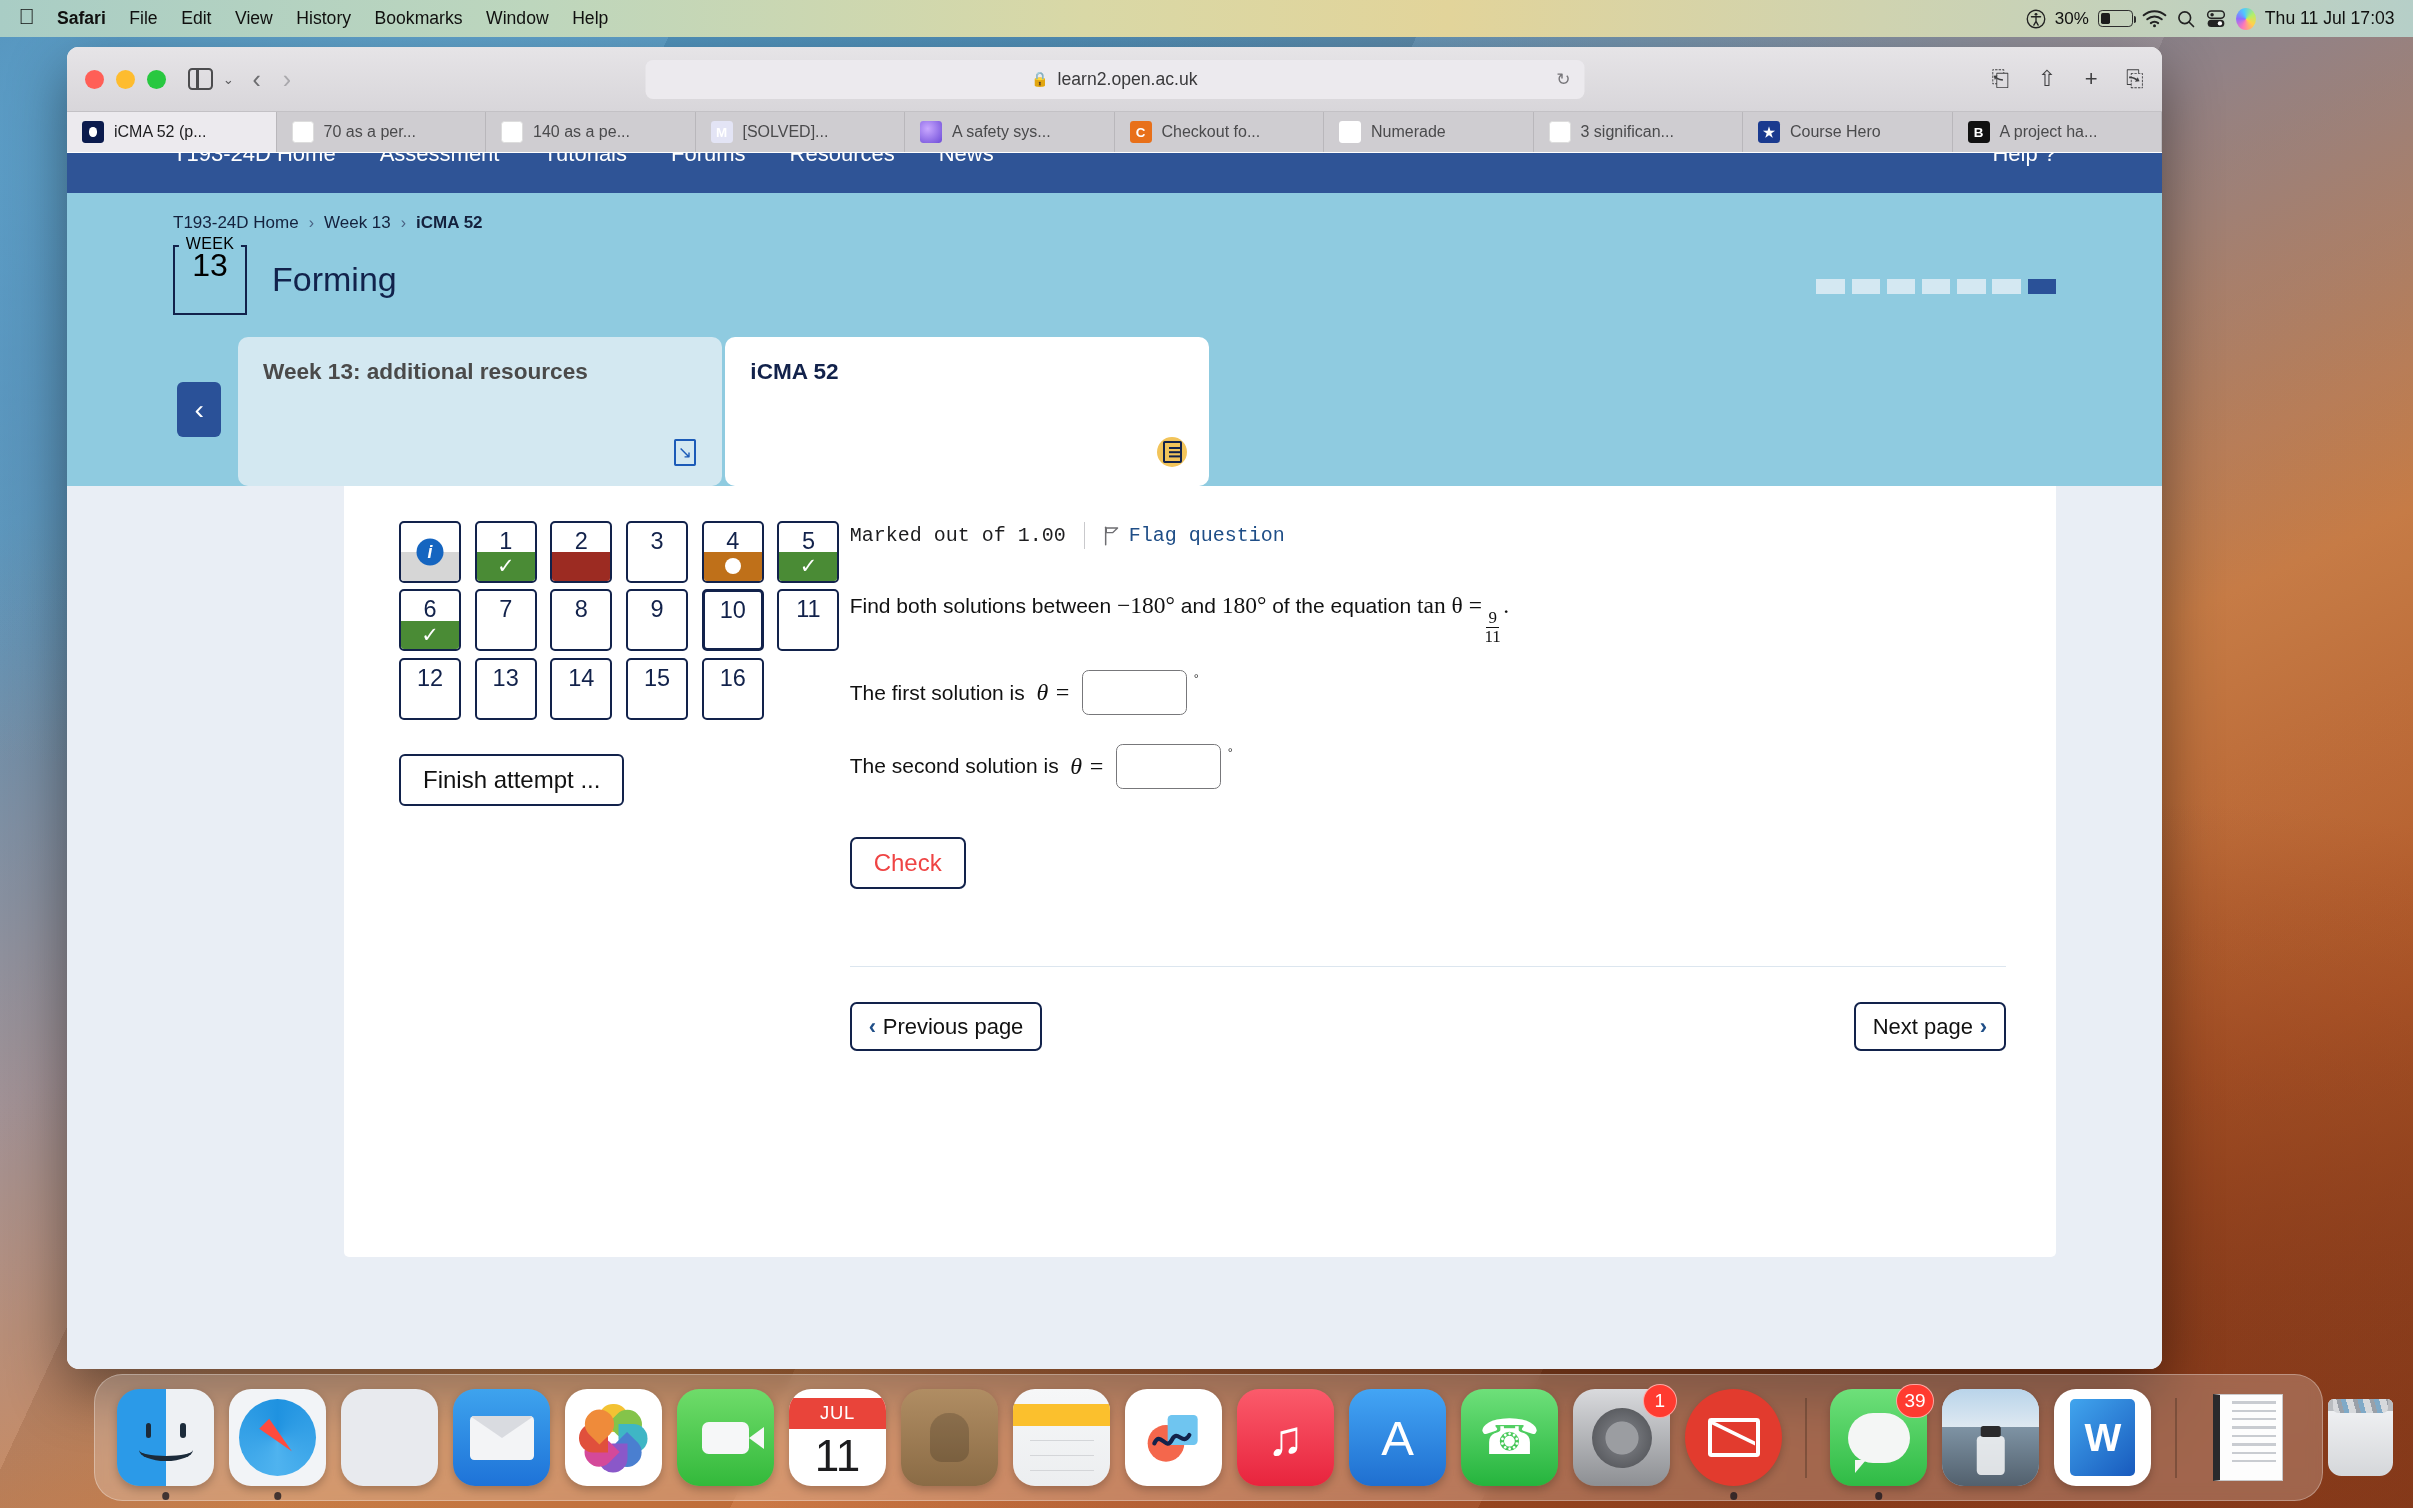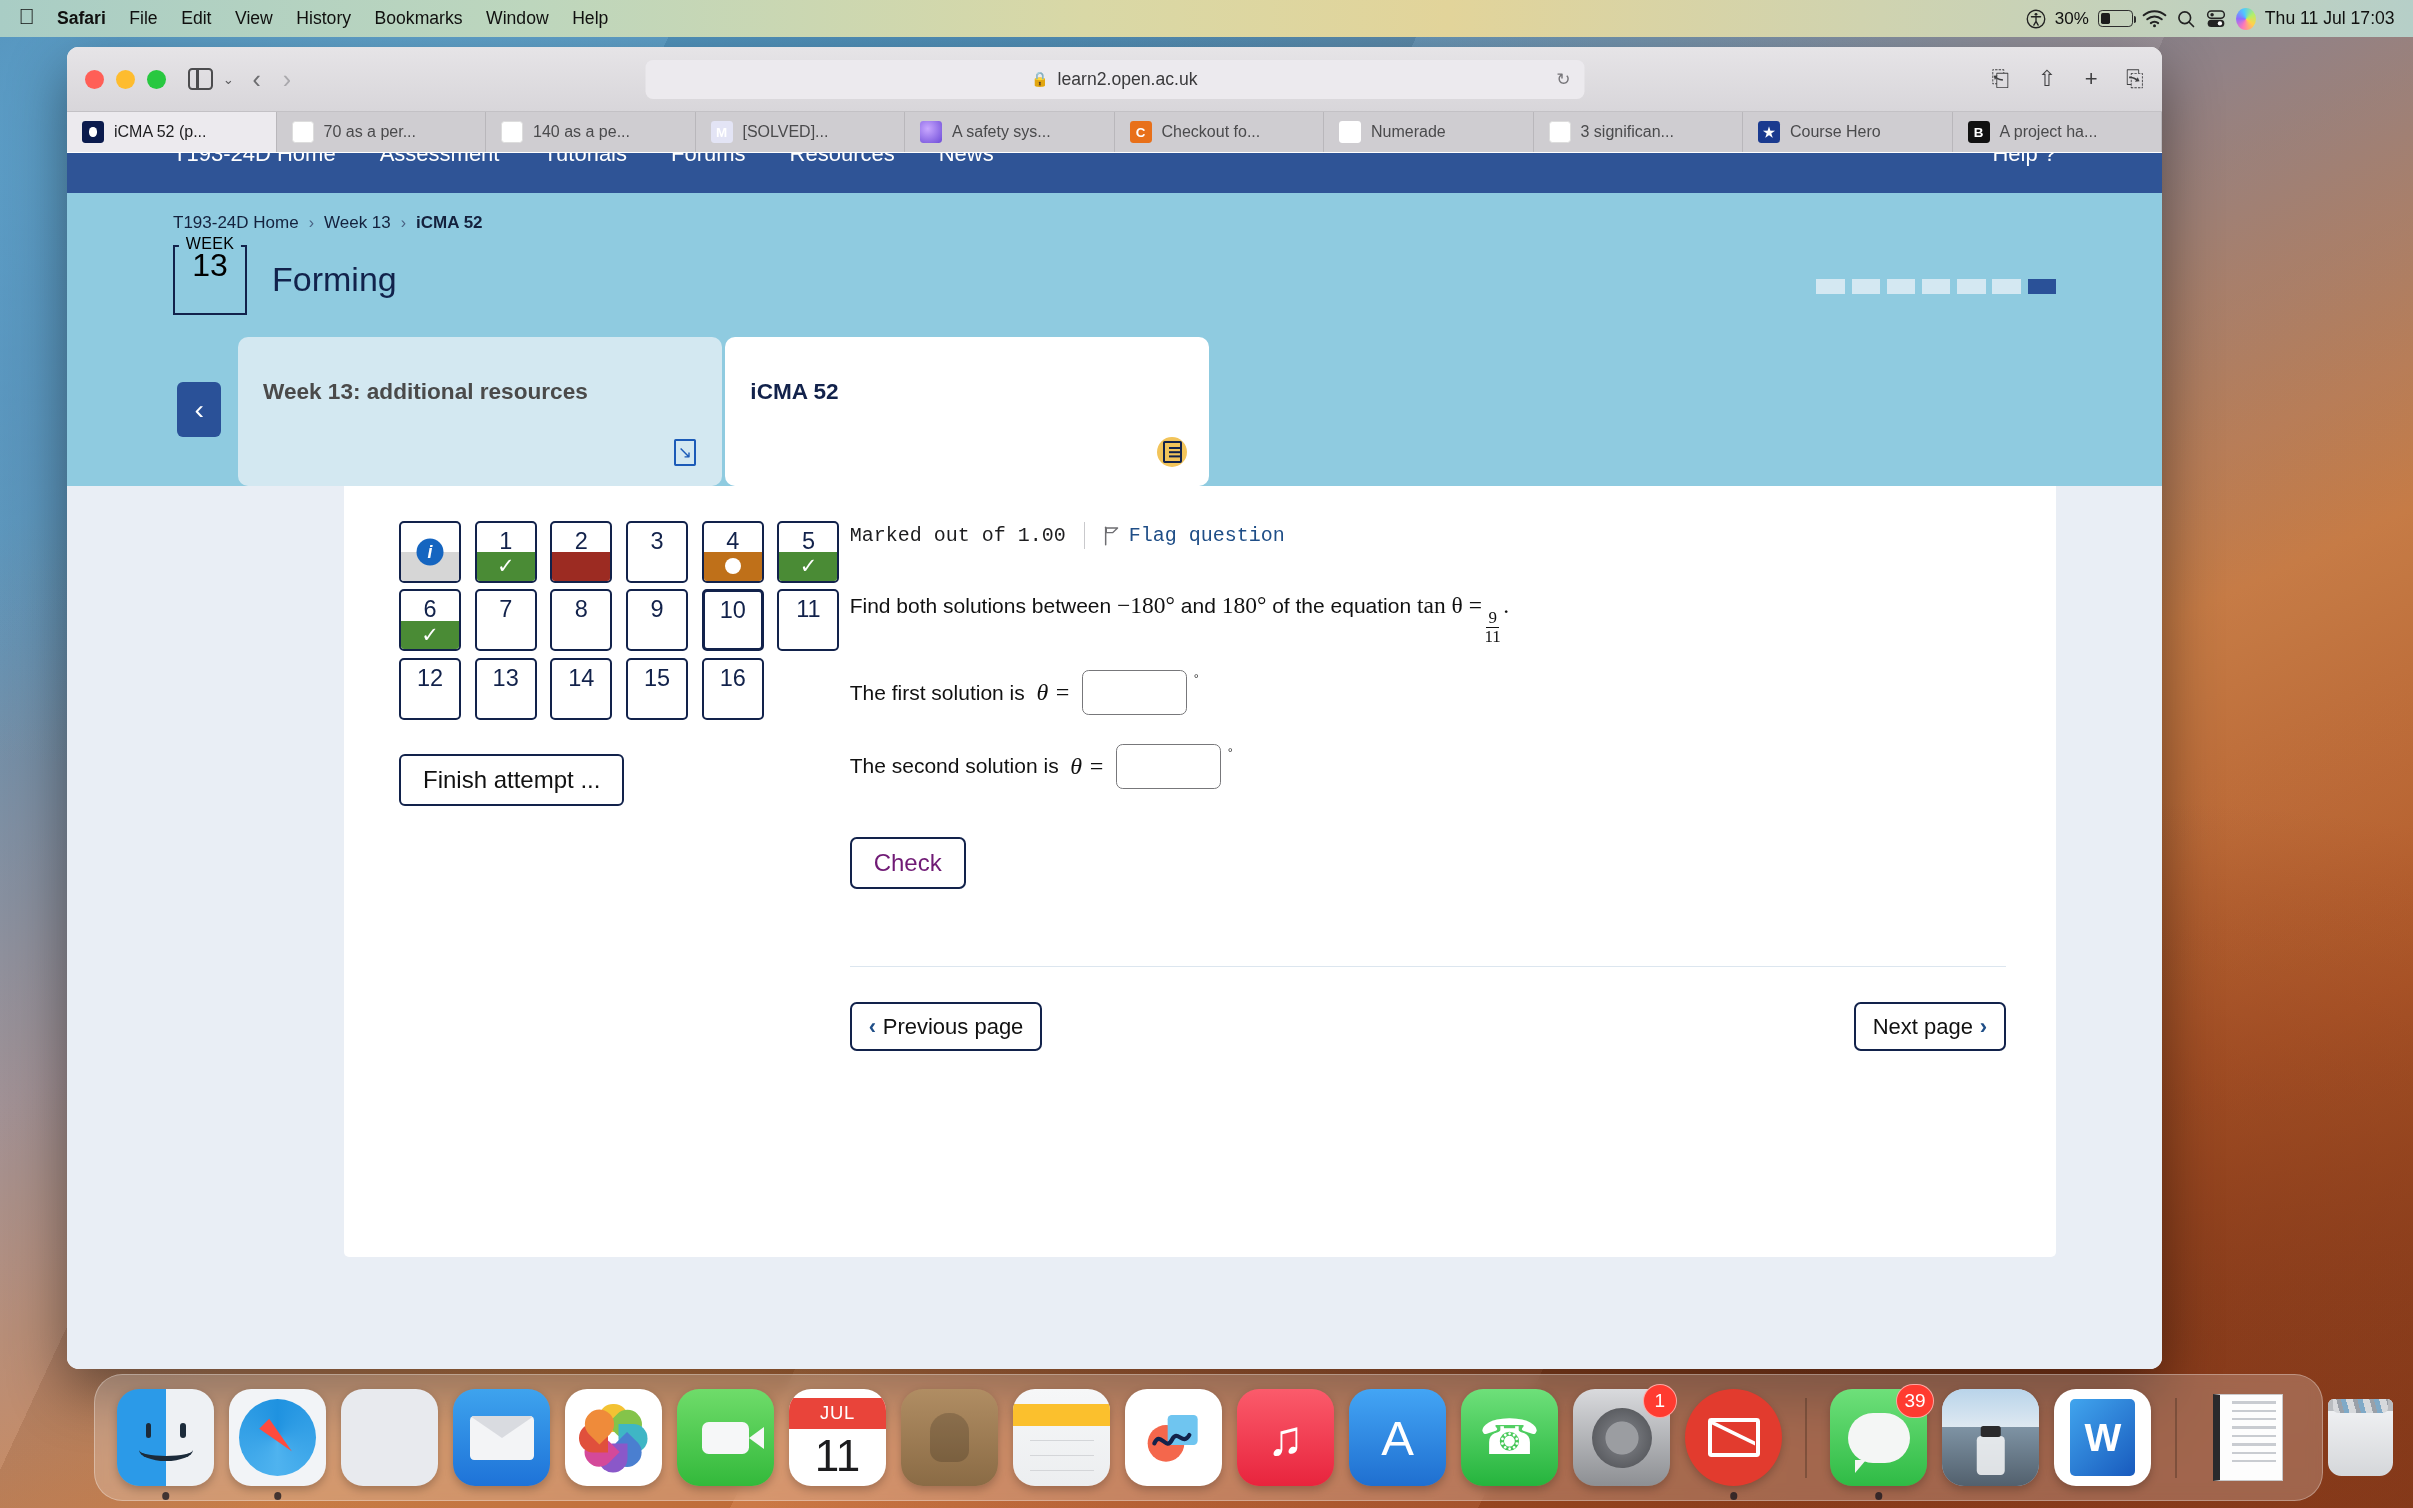--- a/index.html
+++ b/index.html
@@ -128,21 +128,21 @@
   .prevbtn{
     width:44px;height:55px;background:#2a5198;color:#fff;border-radius:5.9px;
     display:flex;align-items:center;justify-content:center;font-size:28.5px;
     align-self:flex-start;margin-top:45px;margin-right:13.4px;
   }
   .card{
     width:484px;height:149px;border-radius:10px;padding:22px 25px;position:relative;
     background:#d3e8f1;
   }
   .card.white{ background:#fff; }
-  .card h3{ font-size:22.6px;color:#4a4a4a;font-weight:bold;margin-top:20px; }
+  .card h3{ font-size:22.6px;color:#4a4a4a;font-weight:bold; }
   .card.white h3{ color:#12224b; }
   .card .badge{
     position:absolute;right:22px;bottom:18.4px;width:30px;height:30px;border-radius:50%;
     background:#f2c45a;display:flex;align-items:center;justify-content:center;
   }
   .card .badge.plain{ background:transparent; }
   .doc-glyph{ width:18.4px;height:22px;border:2px solid #12224b;border-radius:1.7px;position:relative;display:block; }
   .doc-glyph:after{ content:"";position:absolute;left:3.4px;top:4.2px;width:11px;height:1.7px;background:#12224b;box-shadow:0 4.2px 0 #12224b,0 8.4px 0 #12224b;}
   .dl-glyph{ width:22px;height:27px;border:2.5px solid #1c5bb8;border-radius:1.7px;display:flex;align-items:center;justify-content:center;color:#1c5bb8;font-size:17px;}
 
@@ -187,21 +187,21 @@
   .qmeta .flag{ color:#1f4e87; display:flex;align-items:center;gap:8.4px;}
   .flagicon{ font-size:18.4px; color:#6e6e72; }
   .qtext{ font-size:21px;color:#111;line-height:1.5;margin-bottom:25px; }
   .mathser{ font-family:"Liberation Serif",serif; font-size:23.5px; }
   .frac{ display:inline-flex;flex-direction:column;align-items:center;vertical-align:-0.55em;font-family:"Liberation Serif",serif;font-size:17px;line-height:1.05;margin:0 2.5px;}
   .frac .num{ border-bottom:1.3px solid #111; padding:0 2.5px; }
   .ansrow{ display:flex;align-items:center;gap:11.7px;margin-bottom:28.5px;font-size:21px;color:#111;}
   .ansrow .theta{ font-family:"Liberation Serif",serif;font-style:italic;font-size:24px; }
   .ansbox{ height:45px;border:1.7px solid #77777a;border-radius:6.7px;background:#fff; }
   .deg{ font-size:12.6px;color:#333;align-self:flex-start;margin-top:1.7px;margin-left:-5px;}
-  #checkbtn{ margin-top:20px;display:inline-block;border:2px solid #12224b;border-radius:6.7px;background:#fff;font-size:24px;color:#701a75;padding:10px 22px;}
+  #checkbtn{ margin-top:20px;display:inline-block;border:2px solid #12224b;border-radius:6.7px;background:#fff;font-size:24px;color:#ef4444;padding:10px 22px;}
   #qnav{ margin-top:77px;border-top:1.7px solid #dce6ef;padding-top:35px;display:flex;justify-content:space-between;align-items:center;}
   .pagebtn{ border:2px solid #12224b;border-radius:6.7px;background:#fff;font-size:22px;color:#111;padding:9.2px 17px;display:flex;align-items:center;gap:6.7px;}
   .pagebtn .cv{ color:#1f4e87;font-size:22px;font-weight:bold; }
 
   
   #dock{
     position:absolute;left:94px;bottom:6.7px;width:2229px;height:127px;
     background:rgba(255,255,255,.22);border:0.8px solid rgba(255,255,255,.30);
     border-radius:28.5px;backdrop-filter:blur(6.7px);
     display:flex;align-items:center;padding:0 22px;gap:15px;z-index:60;

